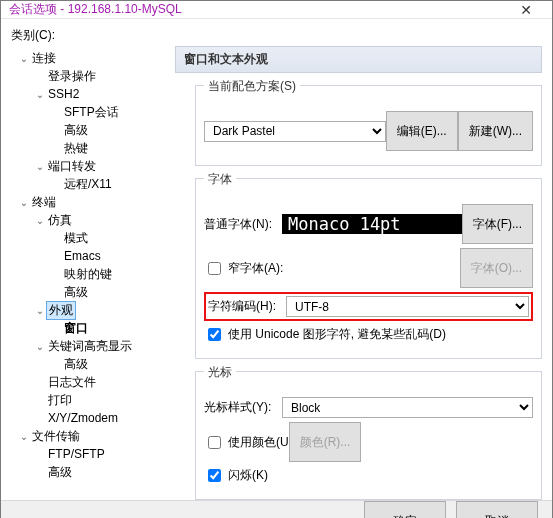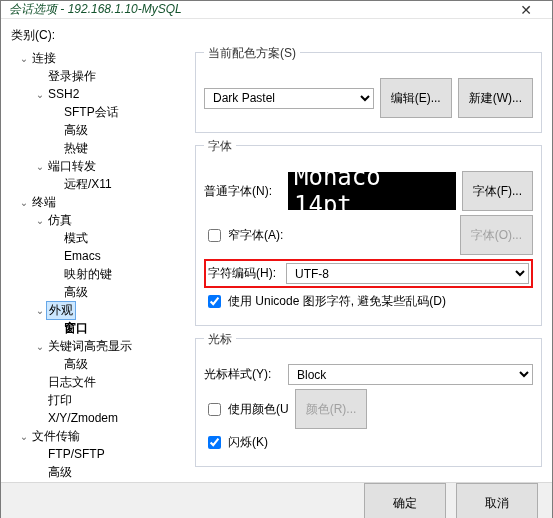--- a/index.html
+++ b/index.html
@@ -1,41 +1,41 @@
 <!DOCTYPE html>
 <html><head>
 <meta charset="utf-8">
 <style>
   * { box-sizing: border-box; font-family: "Microsoft YaHei", "Segoe UI", sans-serif; font-size: 12px; }
   body { margin: 0; background: #f0f0f0; width: 553px; height: 518px; overflow: hidden; }
   .window { width: 553px; height: 518px; background: #ffffff; border: 1px solid #7a7a7a; display: flex; flex-direction: column; }
   .titlebar { height: 28px; background: #ffffff; display: flex; align-items: center; padding: 0 8px; border-bottom: 1px solid #e5e5e5; }
-  .titlebar-text { flex: 1; color: #14532d; font-style: italic; }
+  .titlebar-text { flex: 1; color: #a21caf; }
   .close-x { width: 36px; text-align: center; font-size: 14px; color: #333; cursor: default; }
   .content { flex: 1; display: flex; flex-direction: column; padding: 8px 10px 0 10px; }
   .top-label { margin-bottom: 2px; }
   .main-split { flex: 1; display: flex; gap: 6px; min-height: 0; }
   .tree-pane { width: 158px; background: #ffffff; border: 1px solid #ffffff; overflow: auto; padding-top: 2px; }
   .tree-item { display: flex; align-items: center; height: 18px; white-space: nowrap; color: #000; cursor: default; }
   .tree-item.selected > .tree-label { background: #cde8ff; border: 1px solid #66a7e8; padding: 0 2px; }
   .tree-label { padding: 0 2px; }
   .ch { display: inline-block; width: 12px; text-align: center; color: #6a6a6a; font-size: 10px; }
   .right-pane { flex: 1; display: flex; flex-direction: column; gap: 6px; }
   .section-title { background: linear-gradient(#e9edf5,#dfe5f0); border: 1px solid #c9cfdd; padding: 4px 8px; font-weight: bold; color: #333; }
   .group { border: 1px solid #cfd4de; padding: 21px 8px 10px 8px; position: relative; margin-top: 6px; margin-left: 20px; }
   .group-title { position: absolute; top: -8px; left: 8px; background: #fff; padding: 0 4px; color: #333; }
-  .row { display: flex; align-items: center; gap: 6px; margin: 4px 0; }
+  .row { display: flex; align-items: center; margin: 4px 0; }
   .label { width: 78px; color: #000; }
   select, input[type=text] { border: 1px solid #adadad; height: 21px; padding: 0 4px; background: #fff; }
   select { appearance: auto; }
   .btn { border: 1px solid #adadad; background: #e1e1e1; height: 40px; padding: 0 10px; cursor: default; }
   .cb { display: inline-flex; align-items: center; gap: 4px; }
   .cb input { width: 13px; height: 13px; }
   .hl-red { border: 2px solid #e11; padding: 2px; display: flex; align-items: center; gap: 6px; }
-  .font-preview { background: #000; color: #fff; font-family: Monaco, monospace; font-size: 24px; height: 38px; display: flex; align-items: center; padding: 0 6px; flex: 1; }
+  .font-preview { background: #000; color: #fff; font-family: Monaco, monospace; font-size: 17px; height: 20px; display: flex; align-items: center; padding: 0 6px; flex: 1; }
   .disabled { color: #a0a0a0; }
   .btn.disabled { color: #a0a0a0; }
   .footer { height: 46px; border-top: 1px solid #d9d9d9; display: flex; justify-content: flex-end; align-items: center; gap: 10px; padding-right: 14px; background: #f0f0f0; }
   .footer .btn { width: 82px; }
 </style>
 </head>
 <body>
 
 <div class="window">
   <div class="titlebar">
@@ -140,20 +140,21 @@
             <span class="ch"></span>
             <span class="tree-label">FTP/SFTP</span>
           </div>
           <div class="tree-item" style="padding-left: 22px;">
             <span class="ch"></span>
             <span class="tree-label">高级</span>
           </div>
         </div>
 
       <div class="right-pane">
+        <div class="section-title">窗口和文本外观</div>
 
         <div class="group">
           <div class="group-title">当前配色方案(S)</div>
           <div class="row">
             <select style="flex:1">
               <option>Dark Pastel</option>
             </select>
             <button class="btn">编辑(E)...</button>
             <button class="btn">新建(W)...</button>
           </div>

